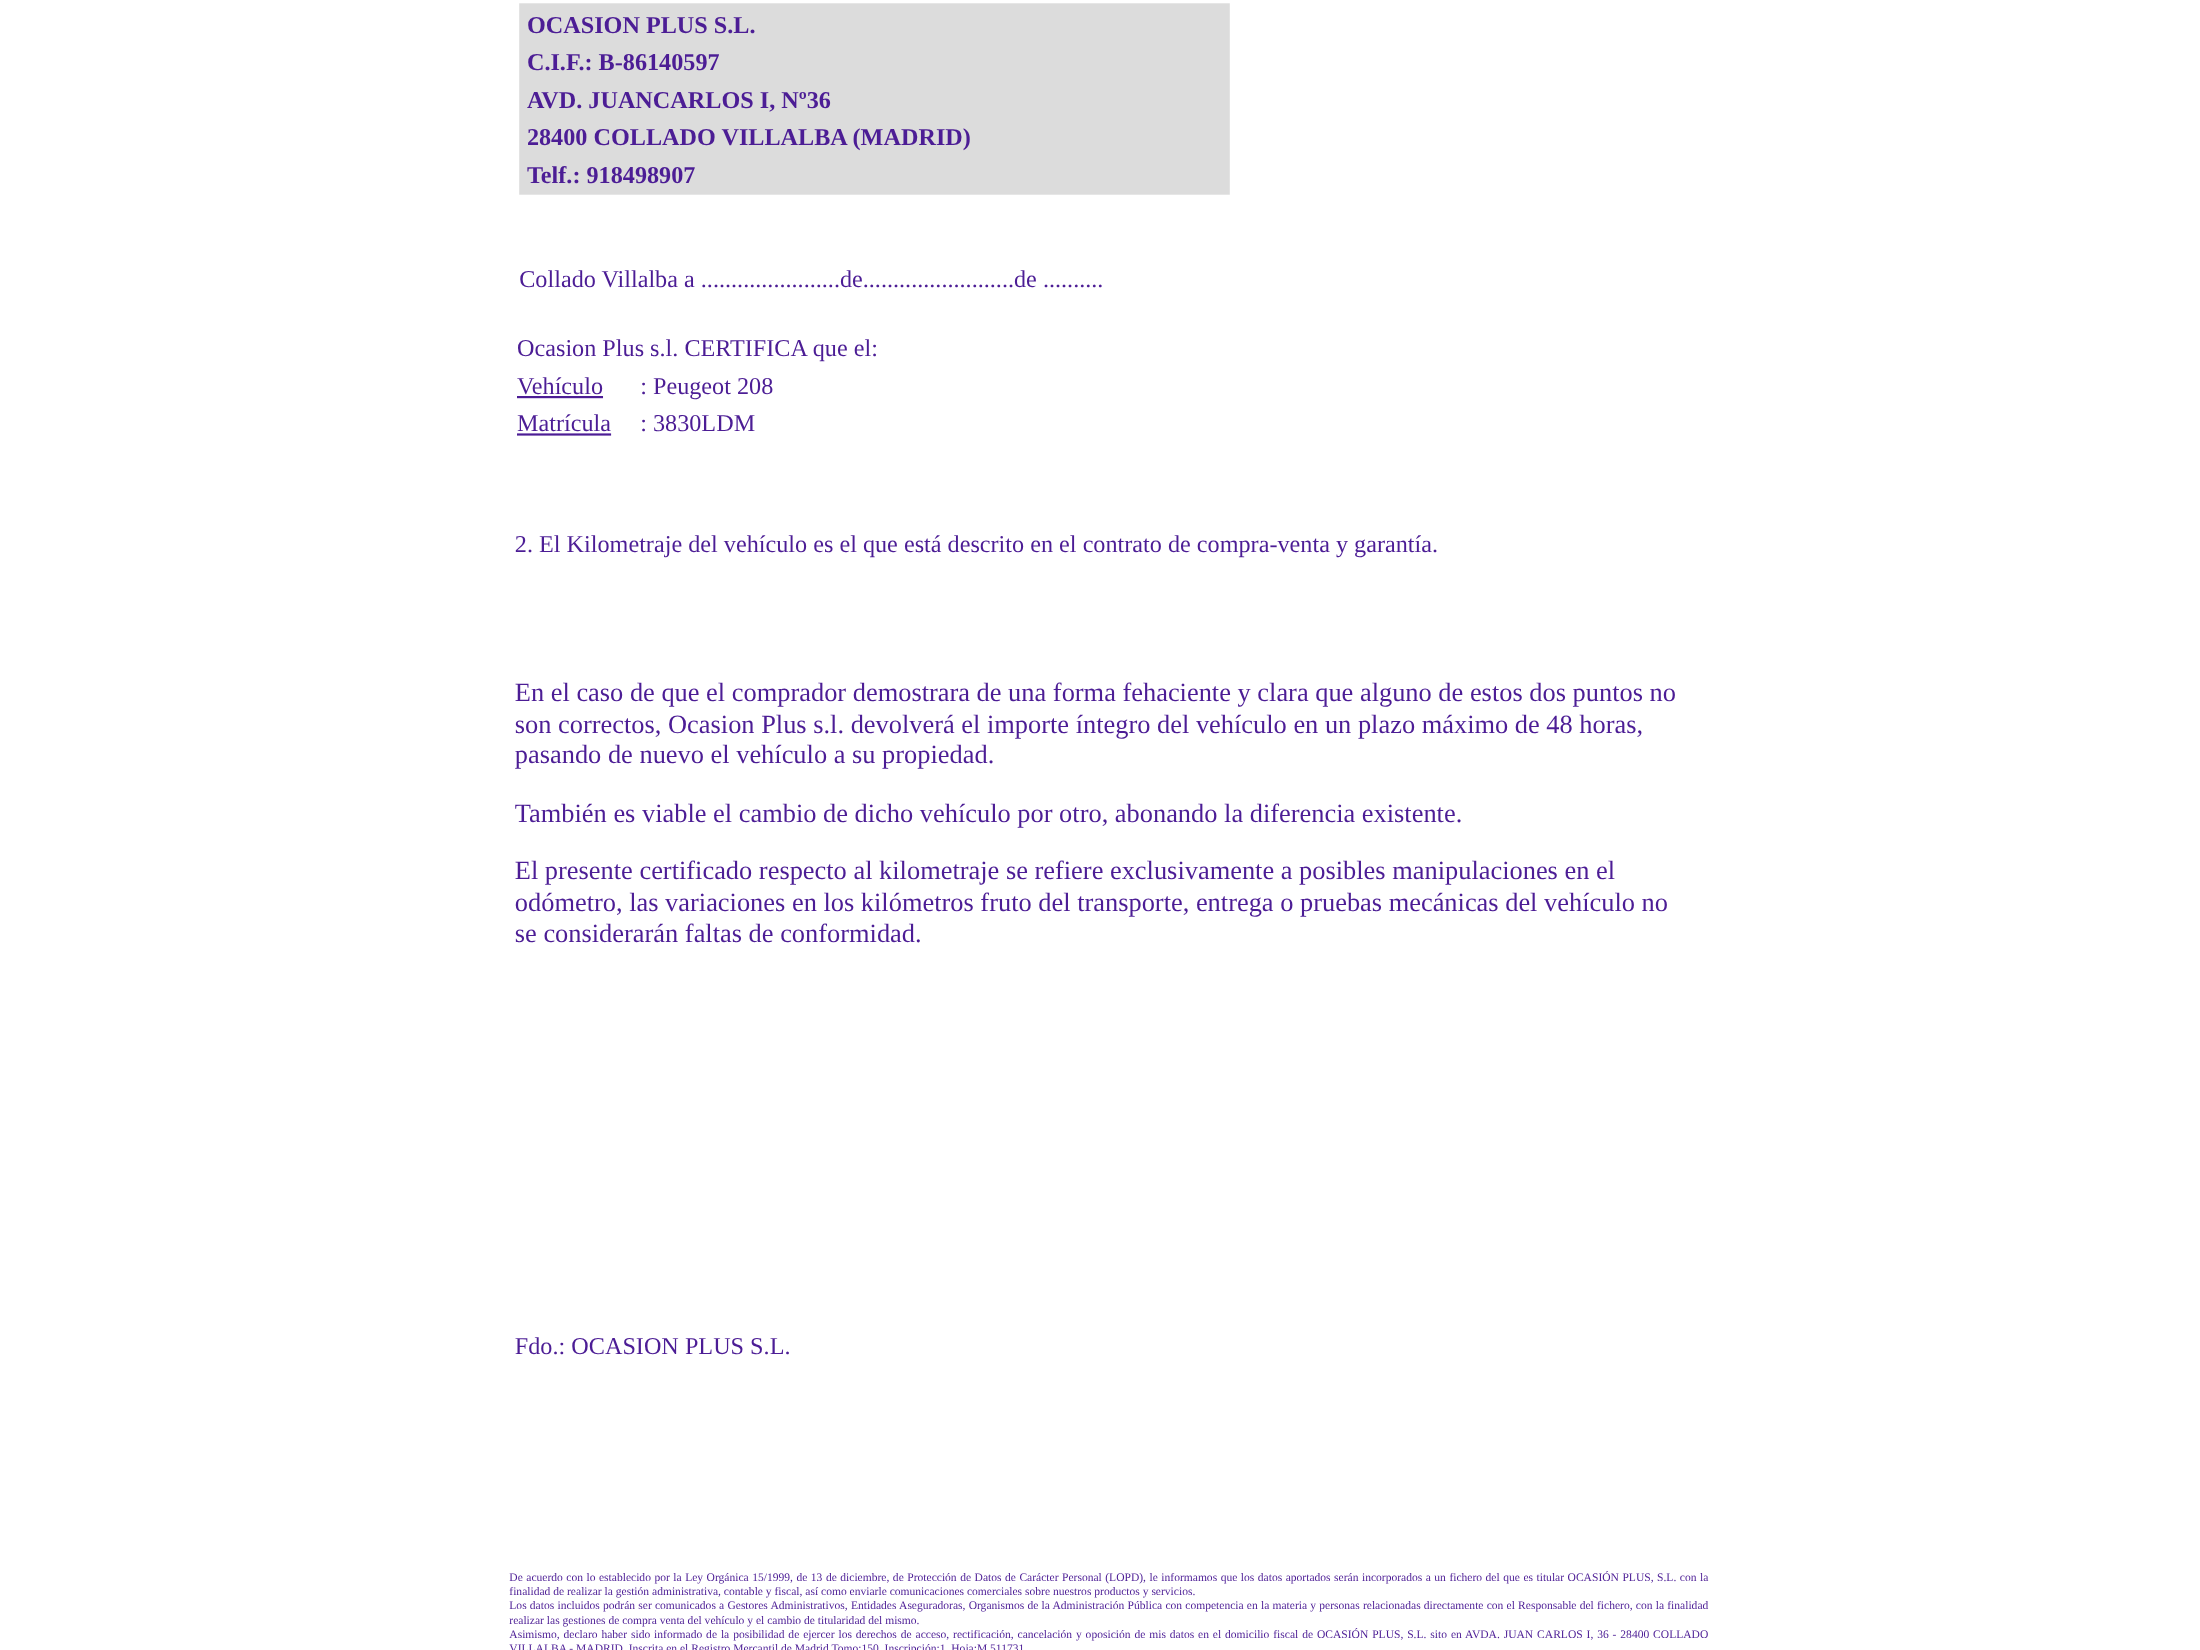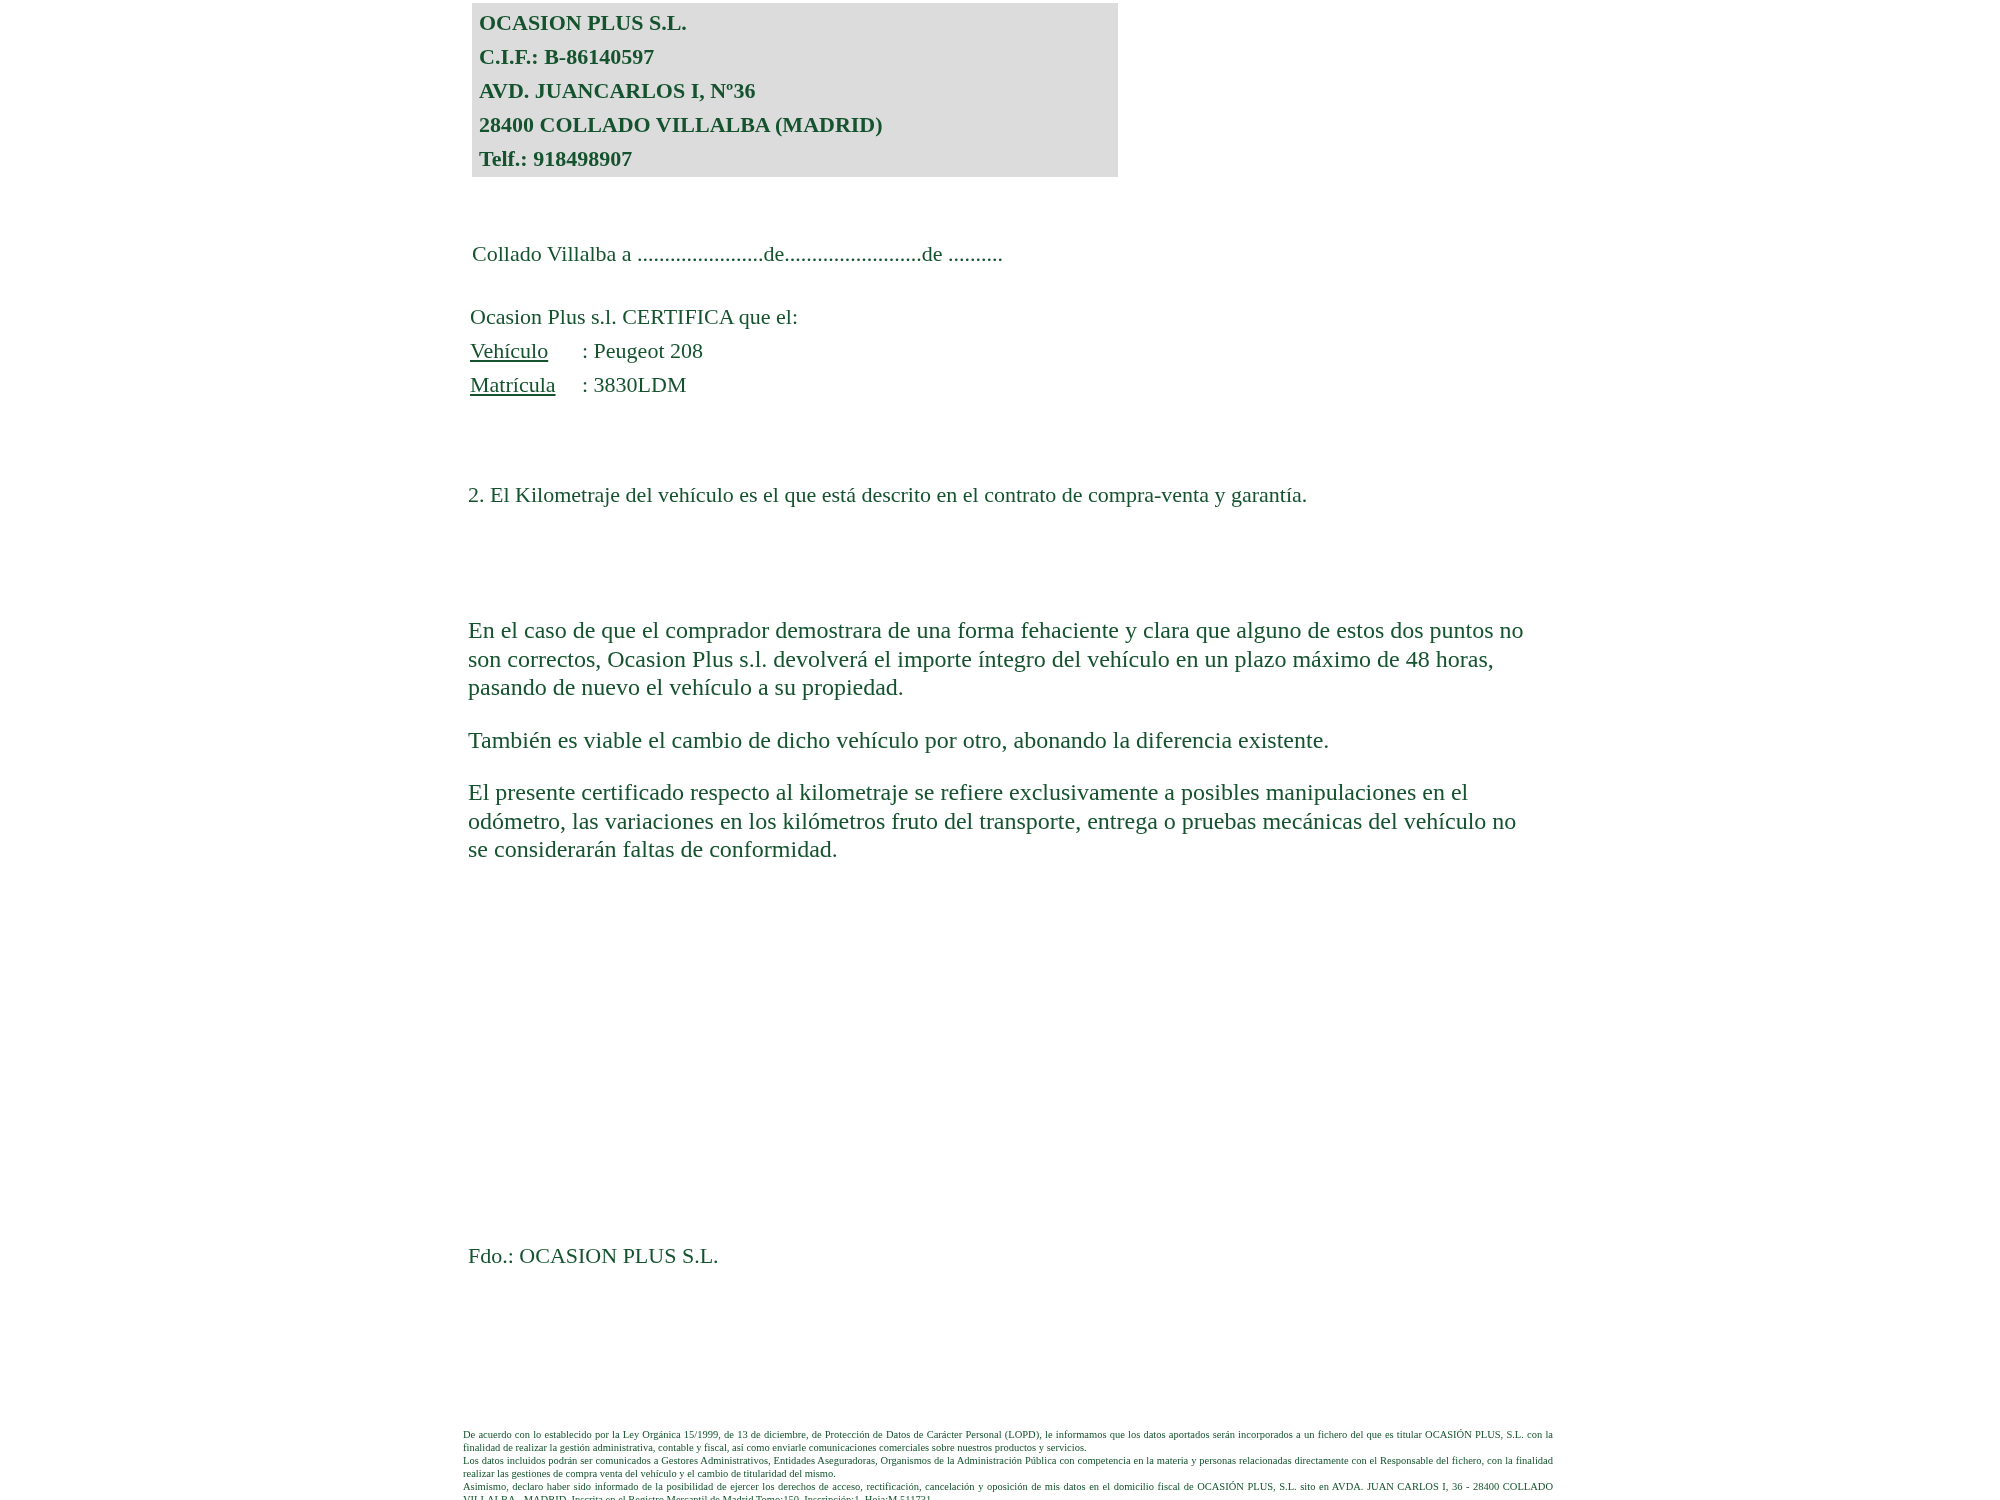--- a/index.html
+++ b/index.html
@@ -6,21 +6,21 @@
     margin: 0;
     padding: 0;
     background: #ffffff;
   }
   .page {
     position: relative;
     width: 2000px;
     height: 1500px;
     background: #ffffff;
     font-family: "Liberation Serif", serif;
-    color: #14532d;
+    color: #4c1d95;
     overflow: hidden;
   }
   .abs { position: absolute; }
 
   .header-box {
     left: 472px;
     top: 3px;
     width: 646px;
     height: 174px;
     box-sizing: border-box;
@@ -69,21 +69,20 @@
     font-size: 24px;
     line-height: 28.5px;
   }
   .paragraphs p { margin: 0 0 24px 0; }
 
   .signature {
     left: 468px;
     top: 1210px;
     font-size: 22px;
     line-height: 28px;
-    margin-top: 32px;
   }
 
   .legal-footer {
     left: 463px;
     top: 1428px;
     width: 1090px;
     font-size: 10.5px;
     line-height: 13px;
     text-align: justify;
   }

